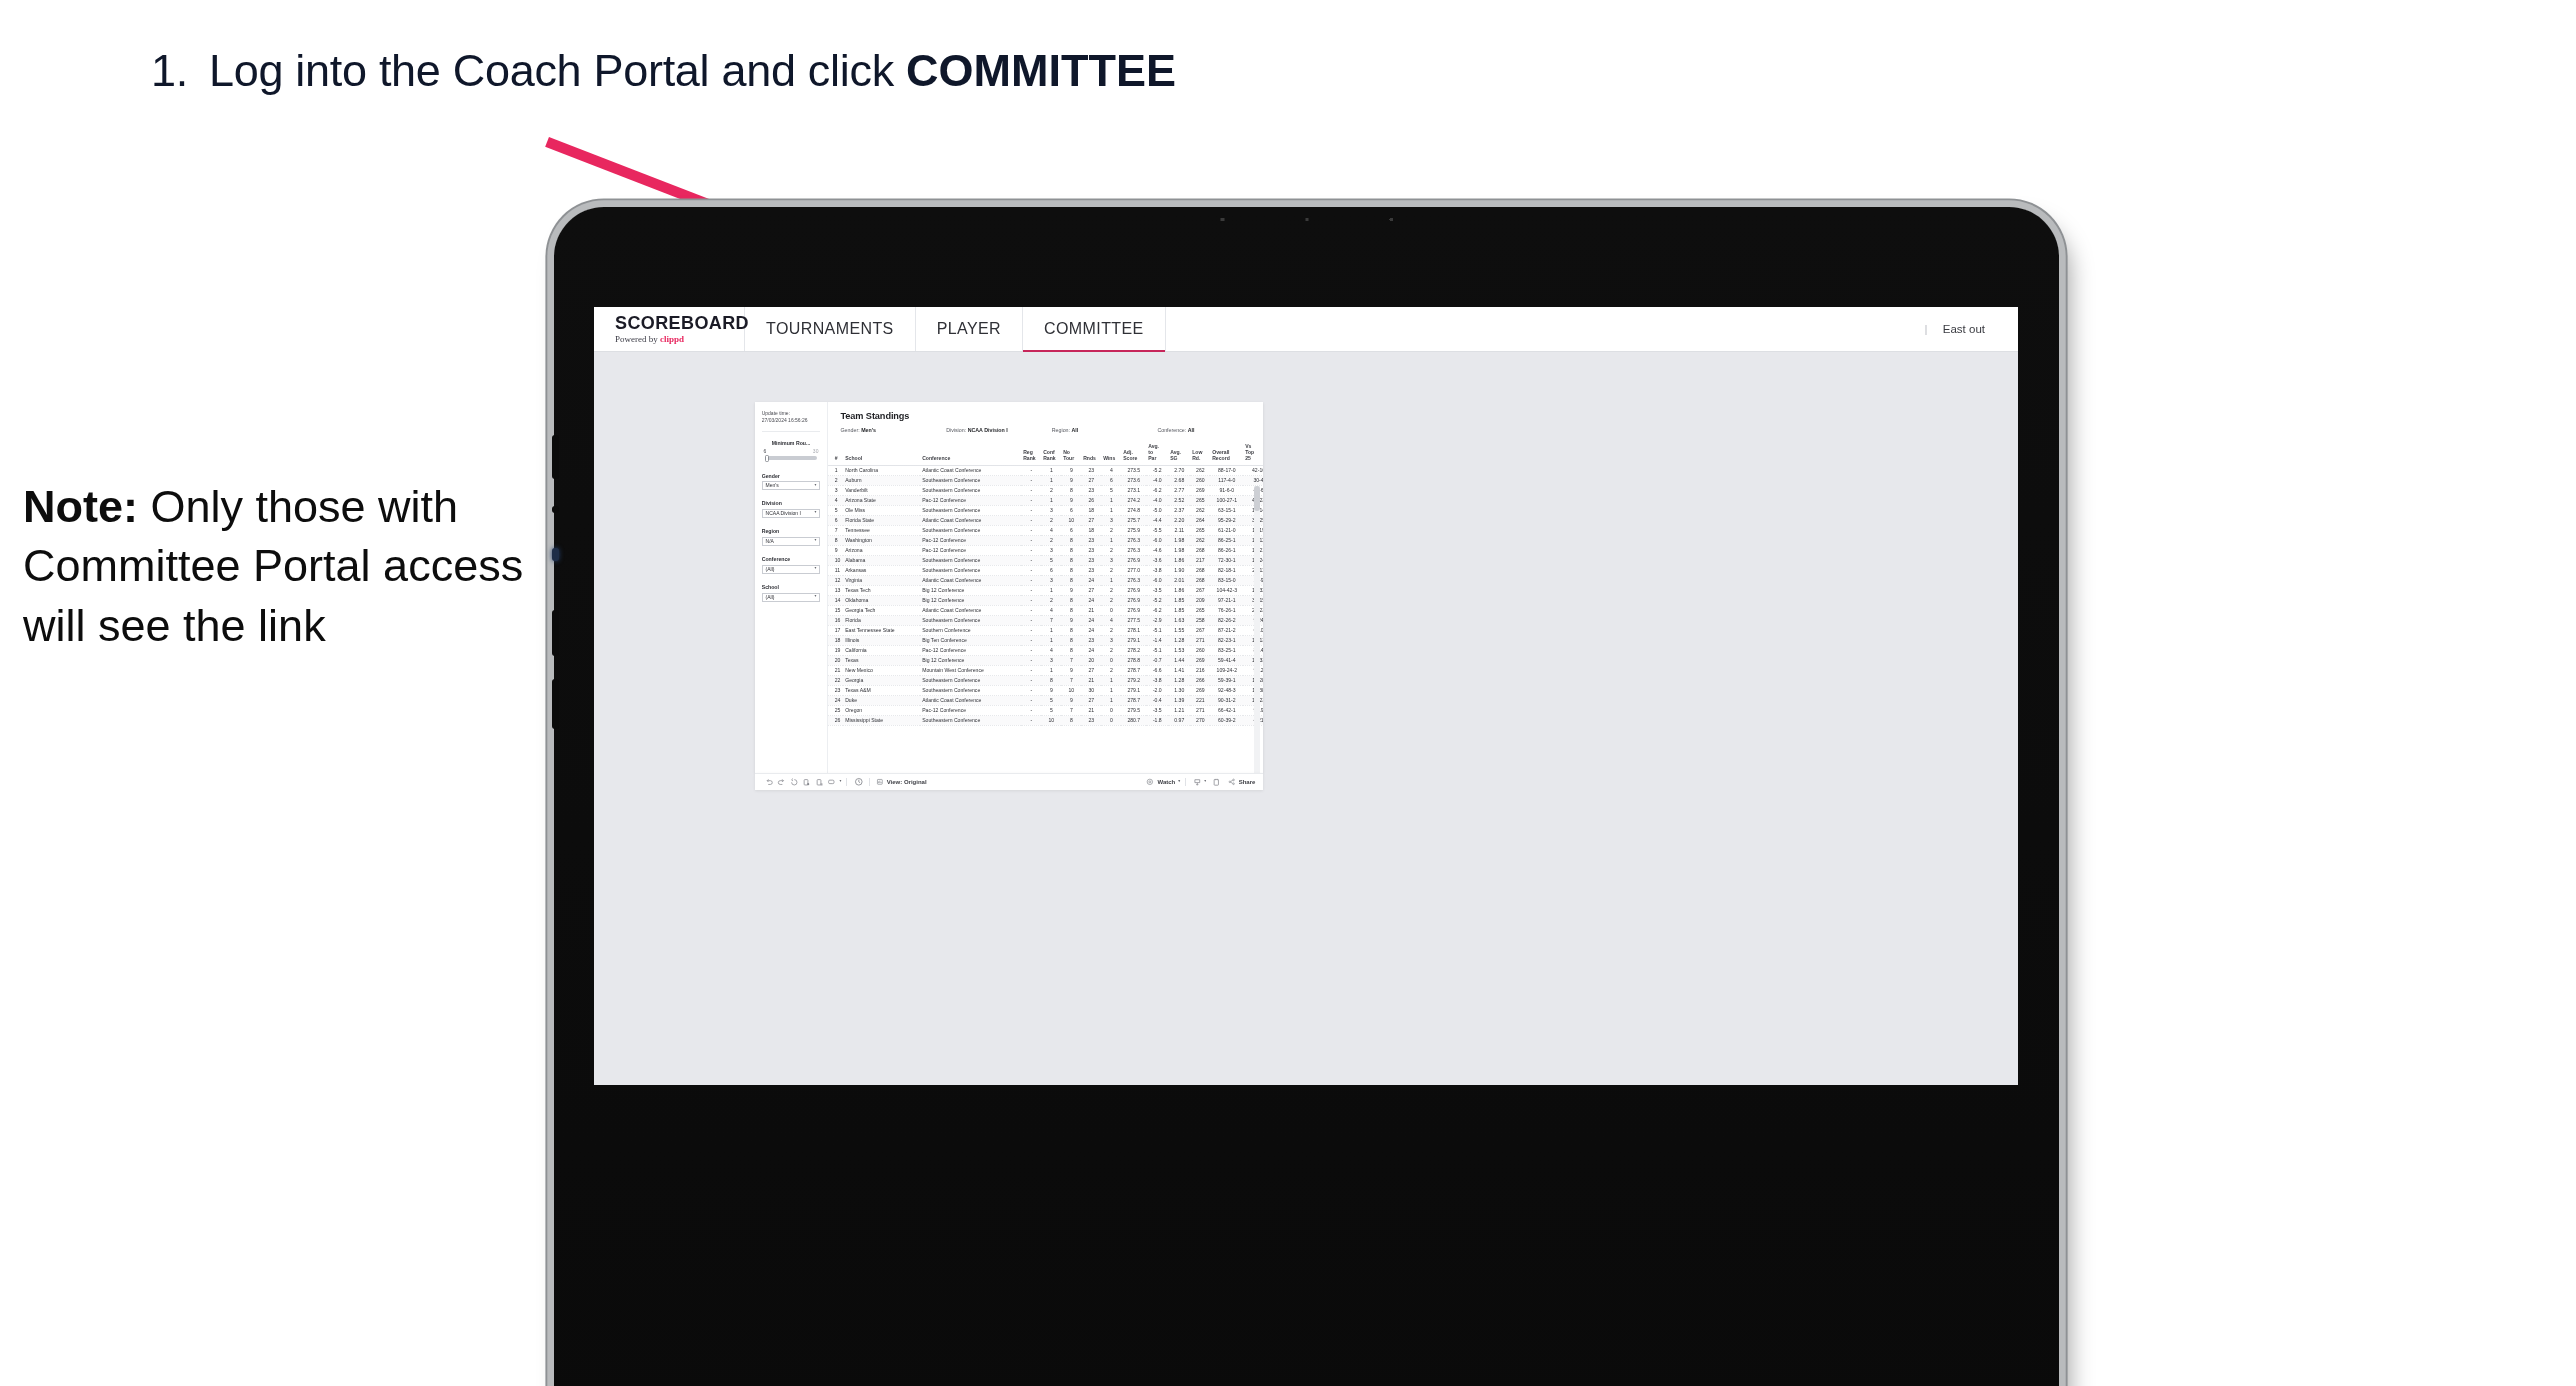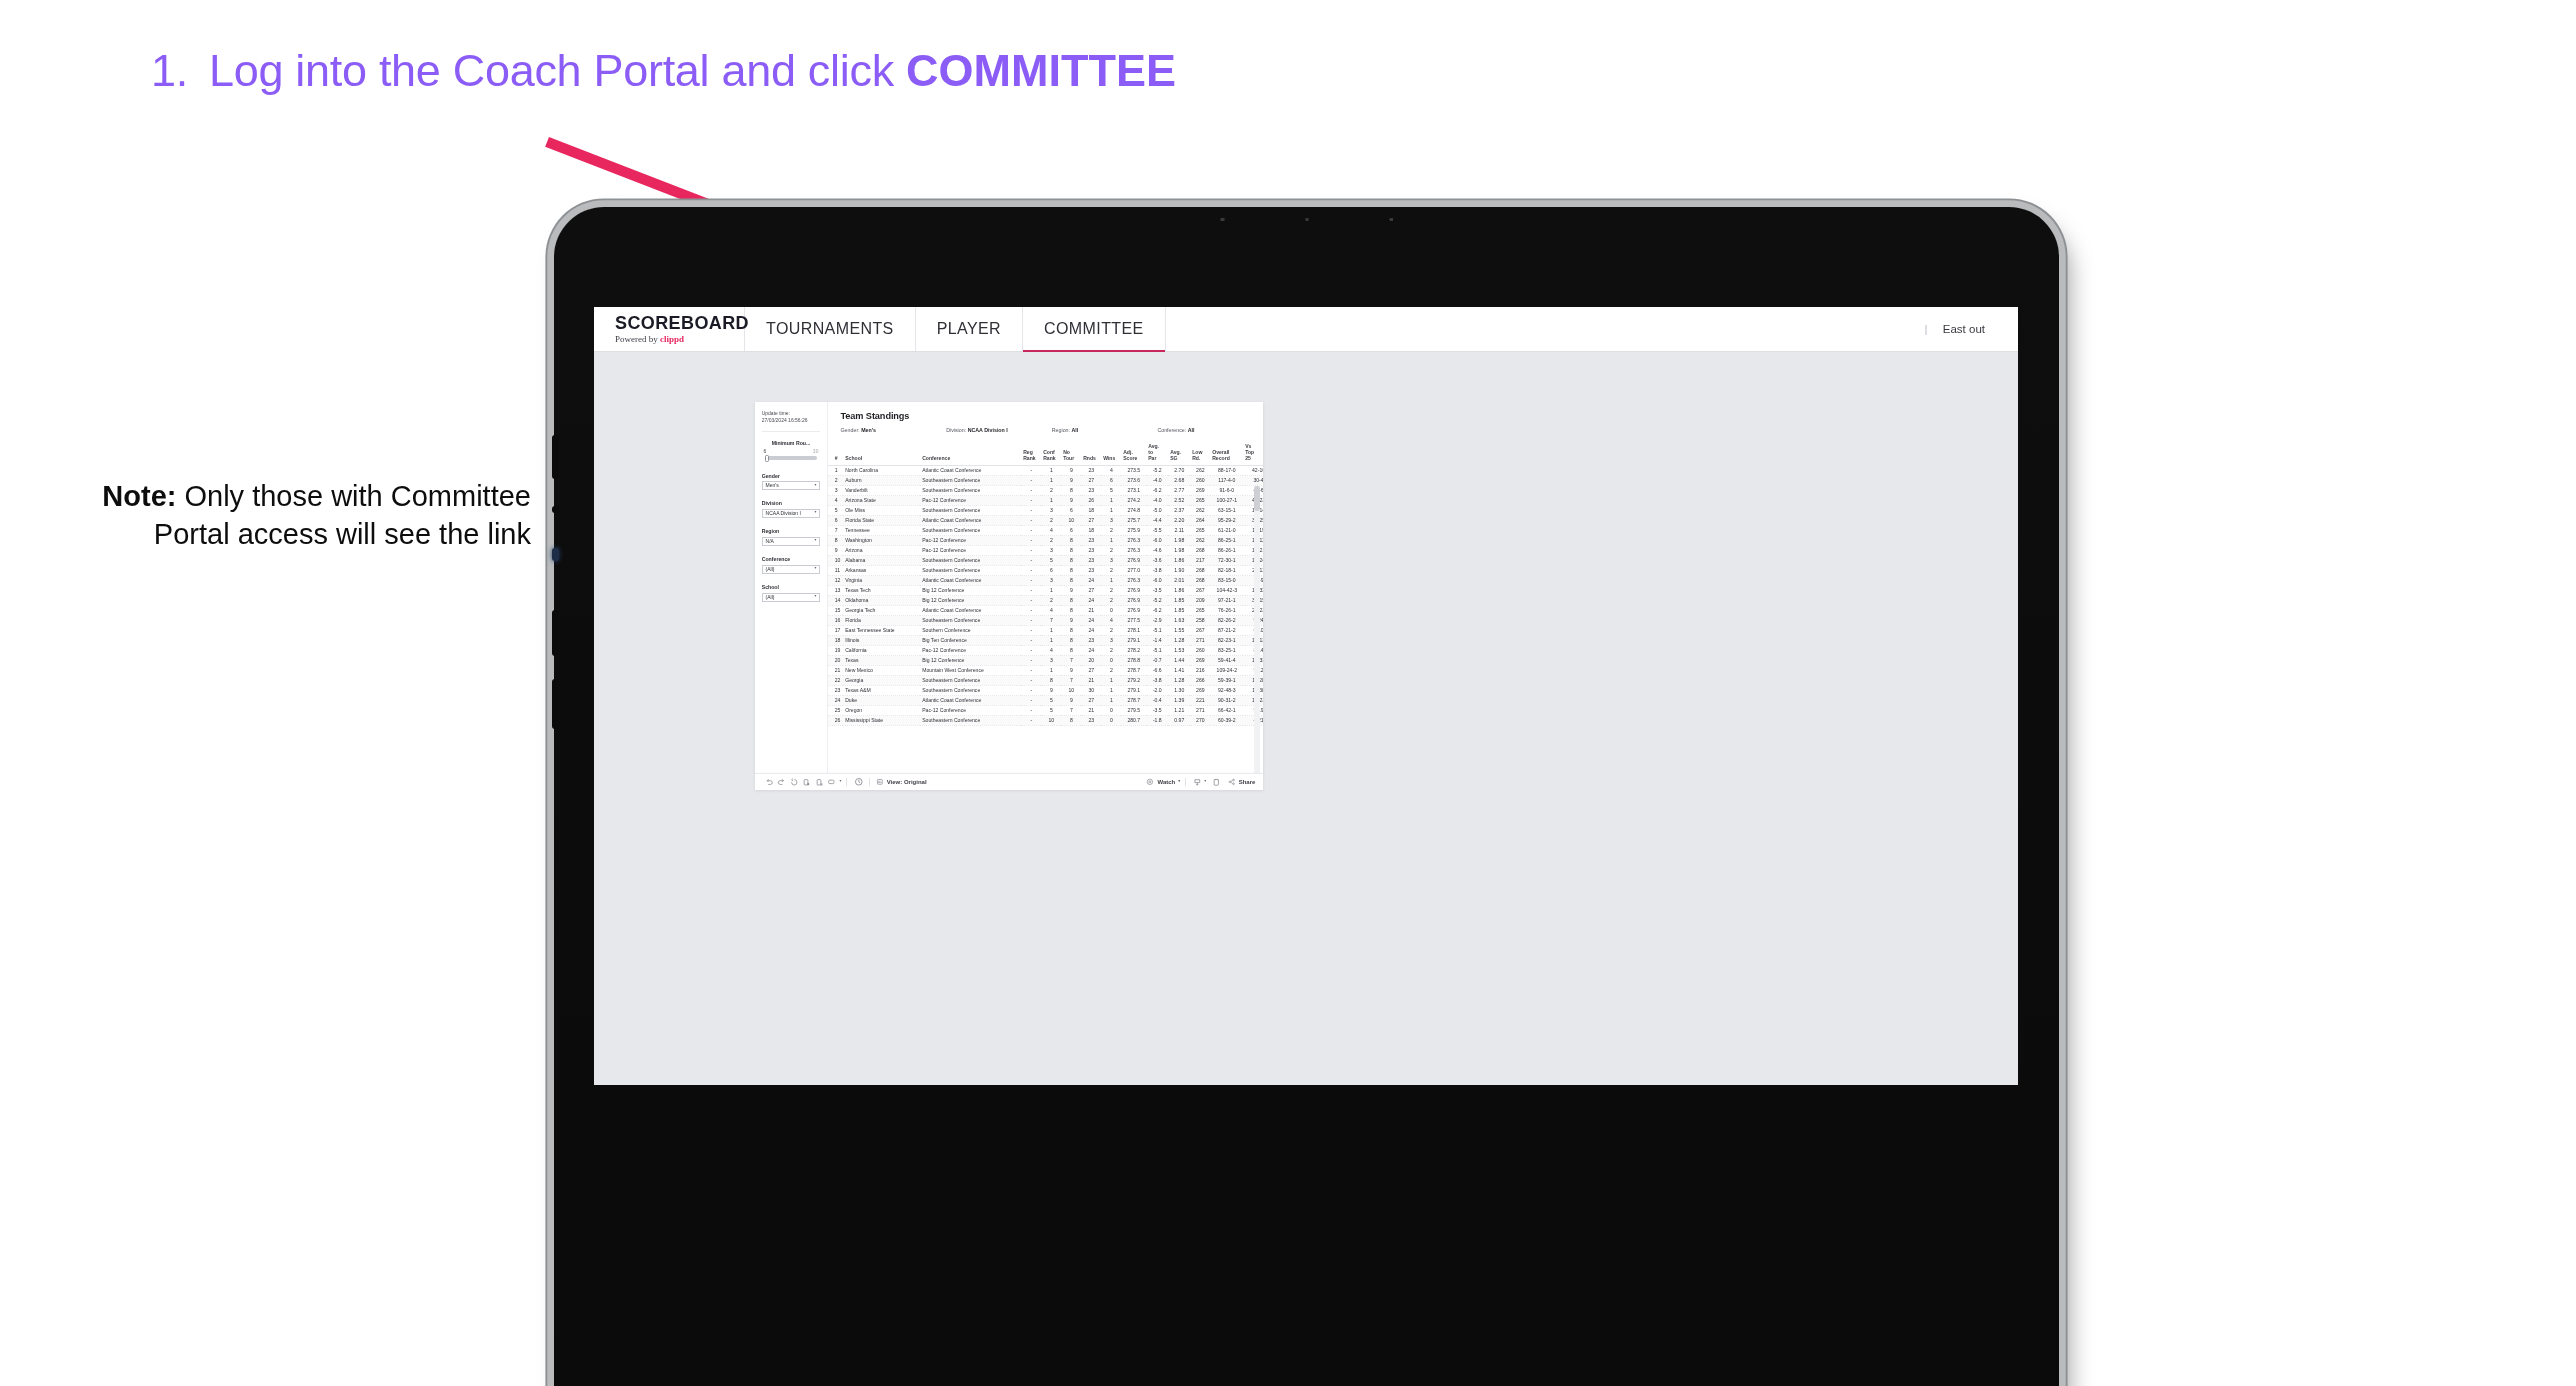--- a/index.html
+++ b/index.html
@@ -12,36 +12,35 @@
     overflow: hidden;
     position: relative;
   }
 
   
   #slide-heading {
     position: absolute;
     left: 151px;
     top: 45px;
     font-size: 45px;
-    color: #8b5cf6;
+    color: #0f172a;
     letter-spacing: -0.3px;
     white-space: nowrap;
   }
   #slide-heading .num { margin-right: 21px; }
   #slide-heading .strong { font-weight: bold; letter-spacing: 0px; }
 
   #note-block {
     position: absolute;
     left: 23px;
     top: 477px;
     width: 508px;
-    font-size: 29px;
+    font-size: 45px;
     line-height: 1.32;
     color: #0d0d0d;
-    text-align: right;
   }
   #note-block .note-label { font-weight: bold; }
 
   
   #callout-arrow {
     position: absolute;
     left: 518px;
     top: 115px;
     width: 499px;
     height: 230px;

